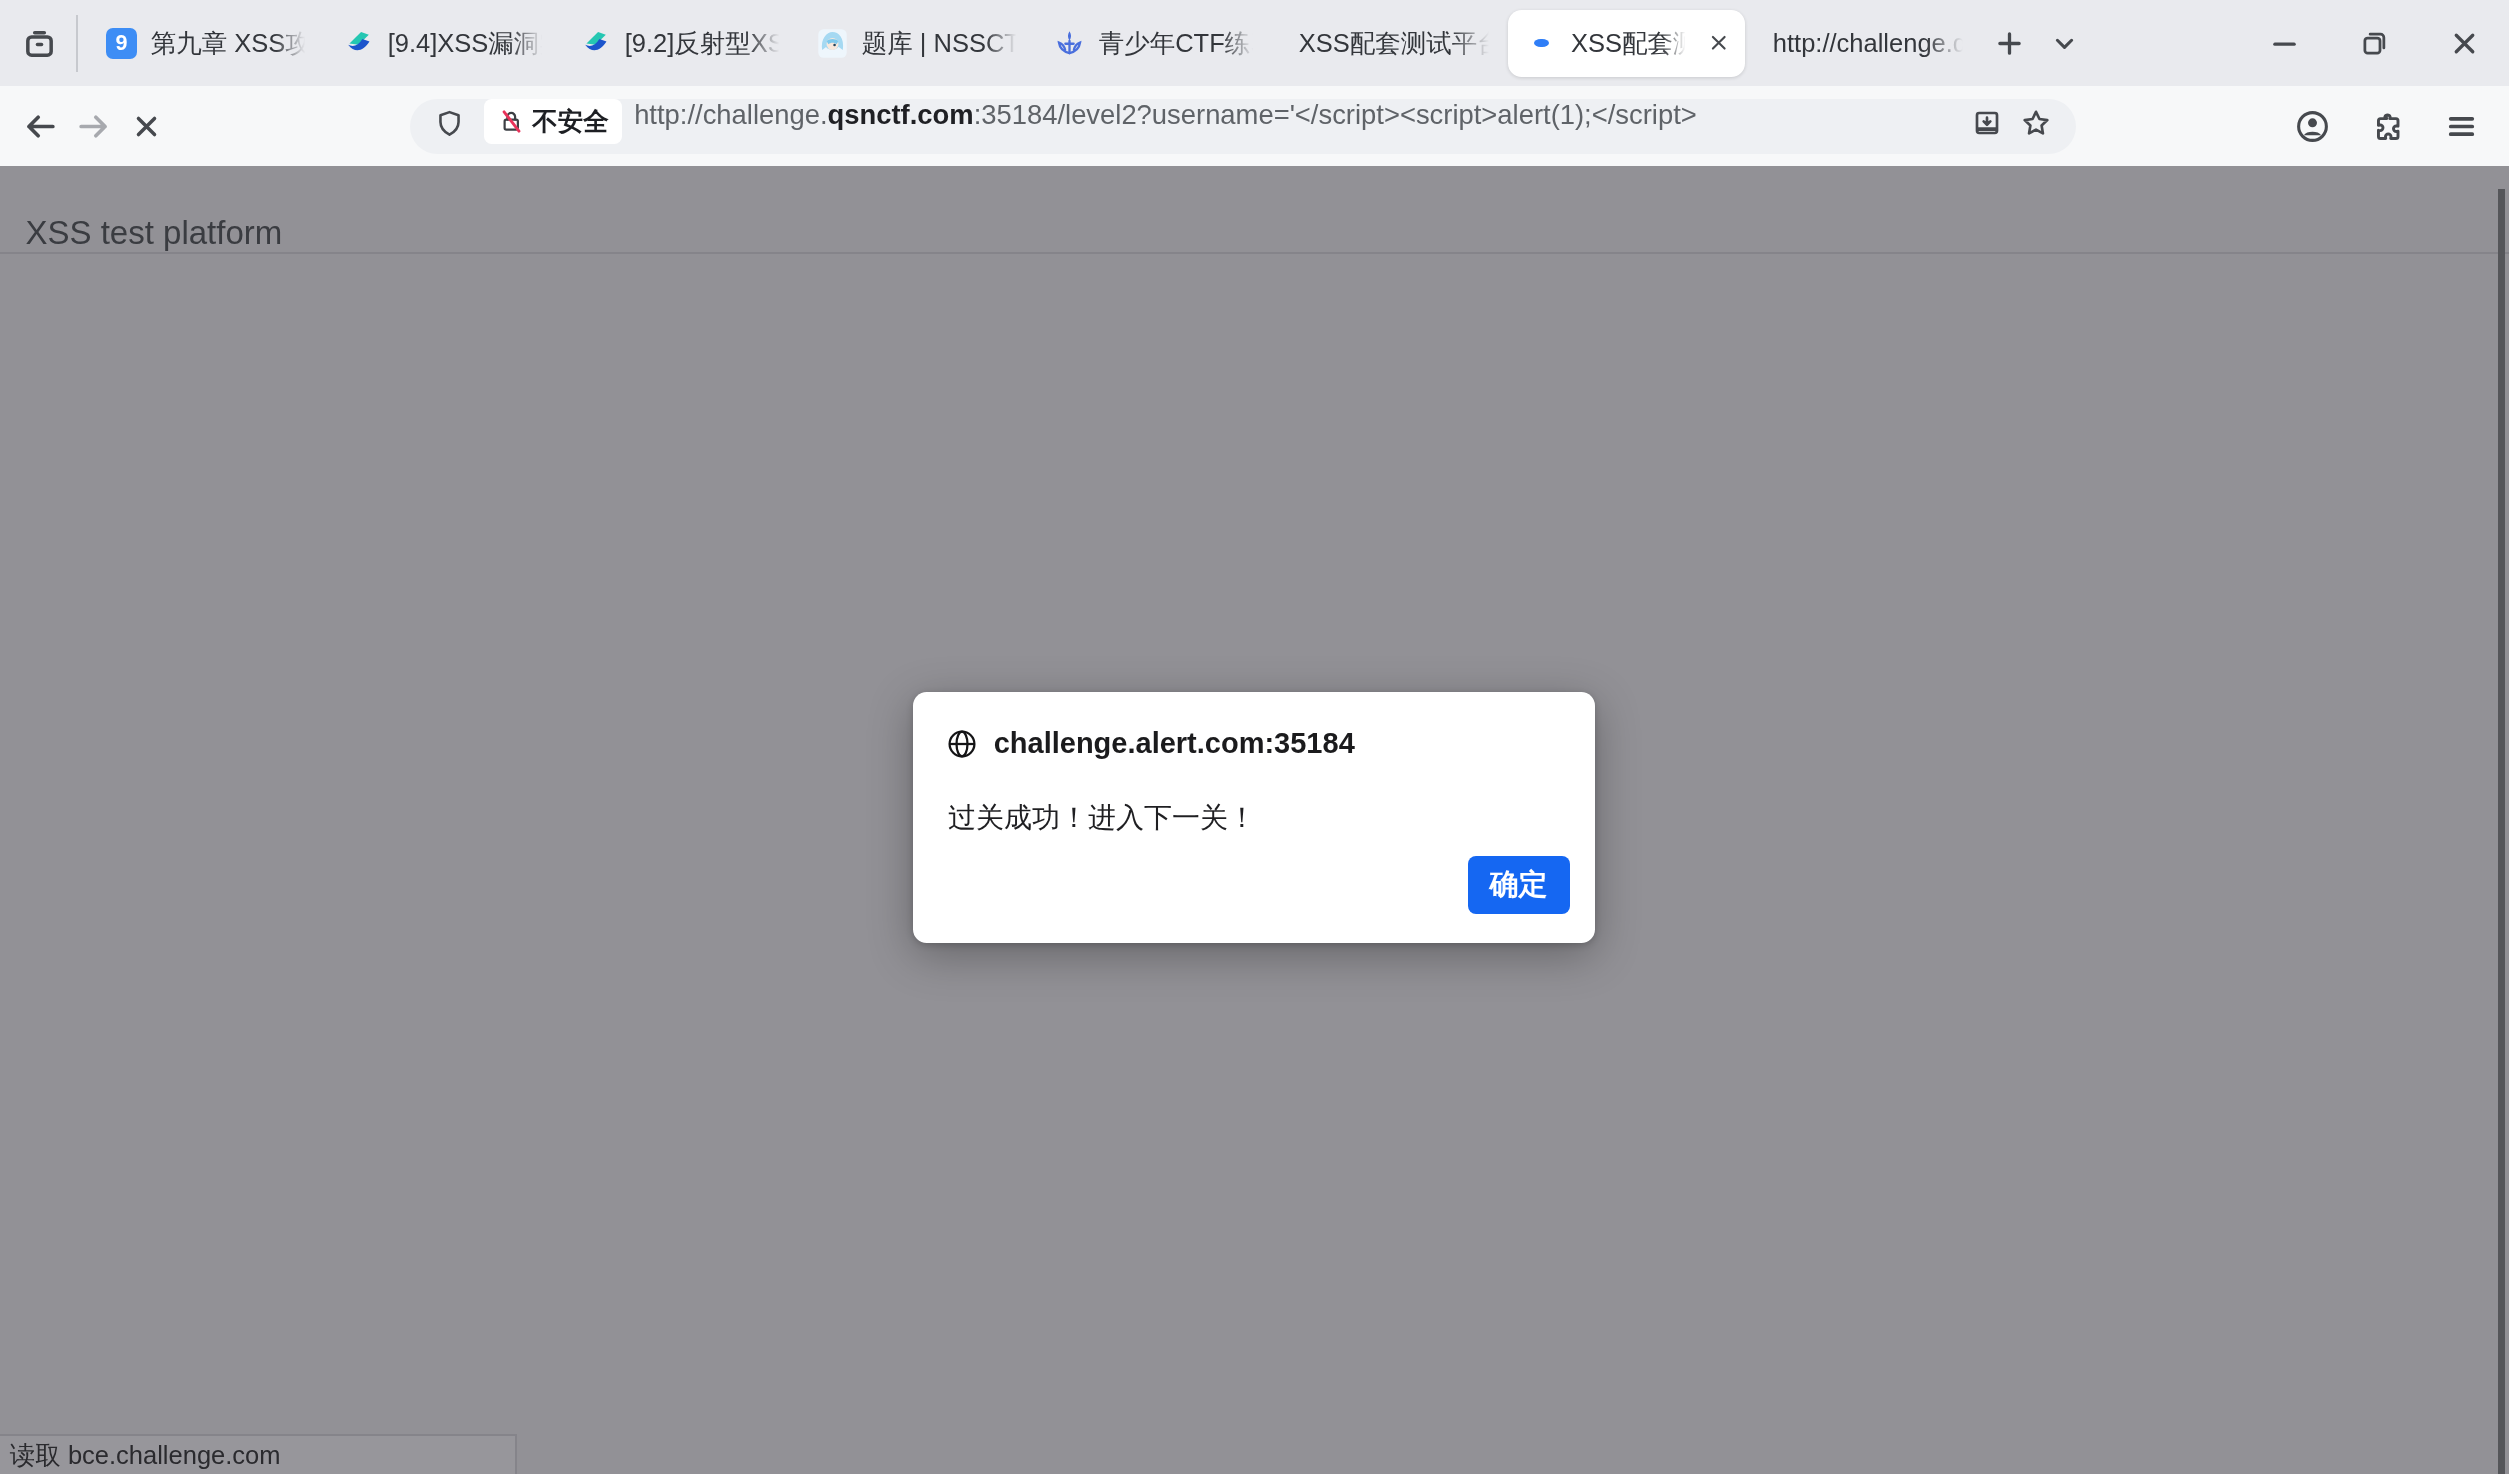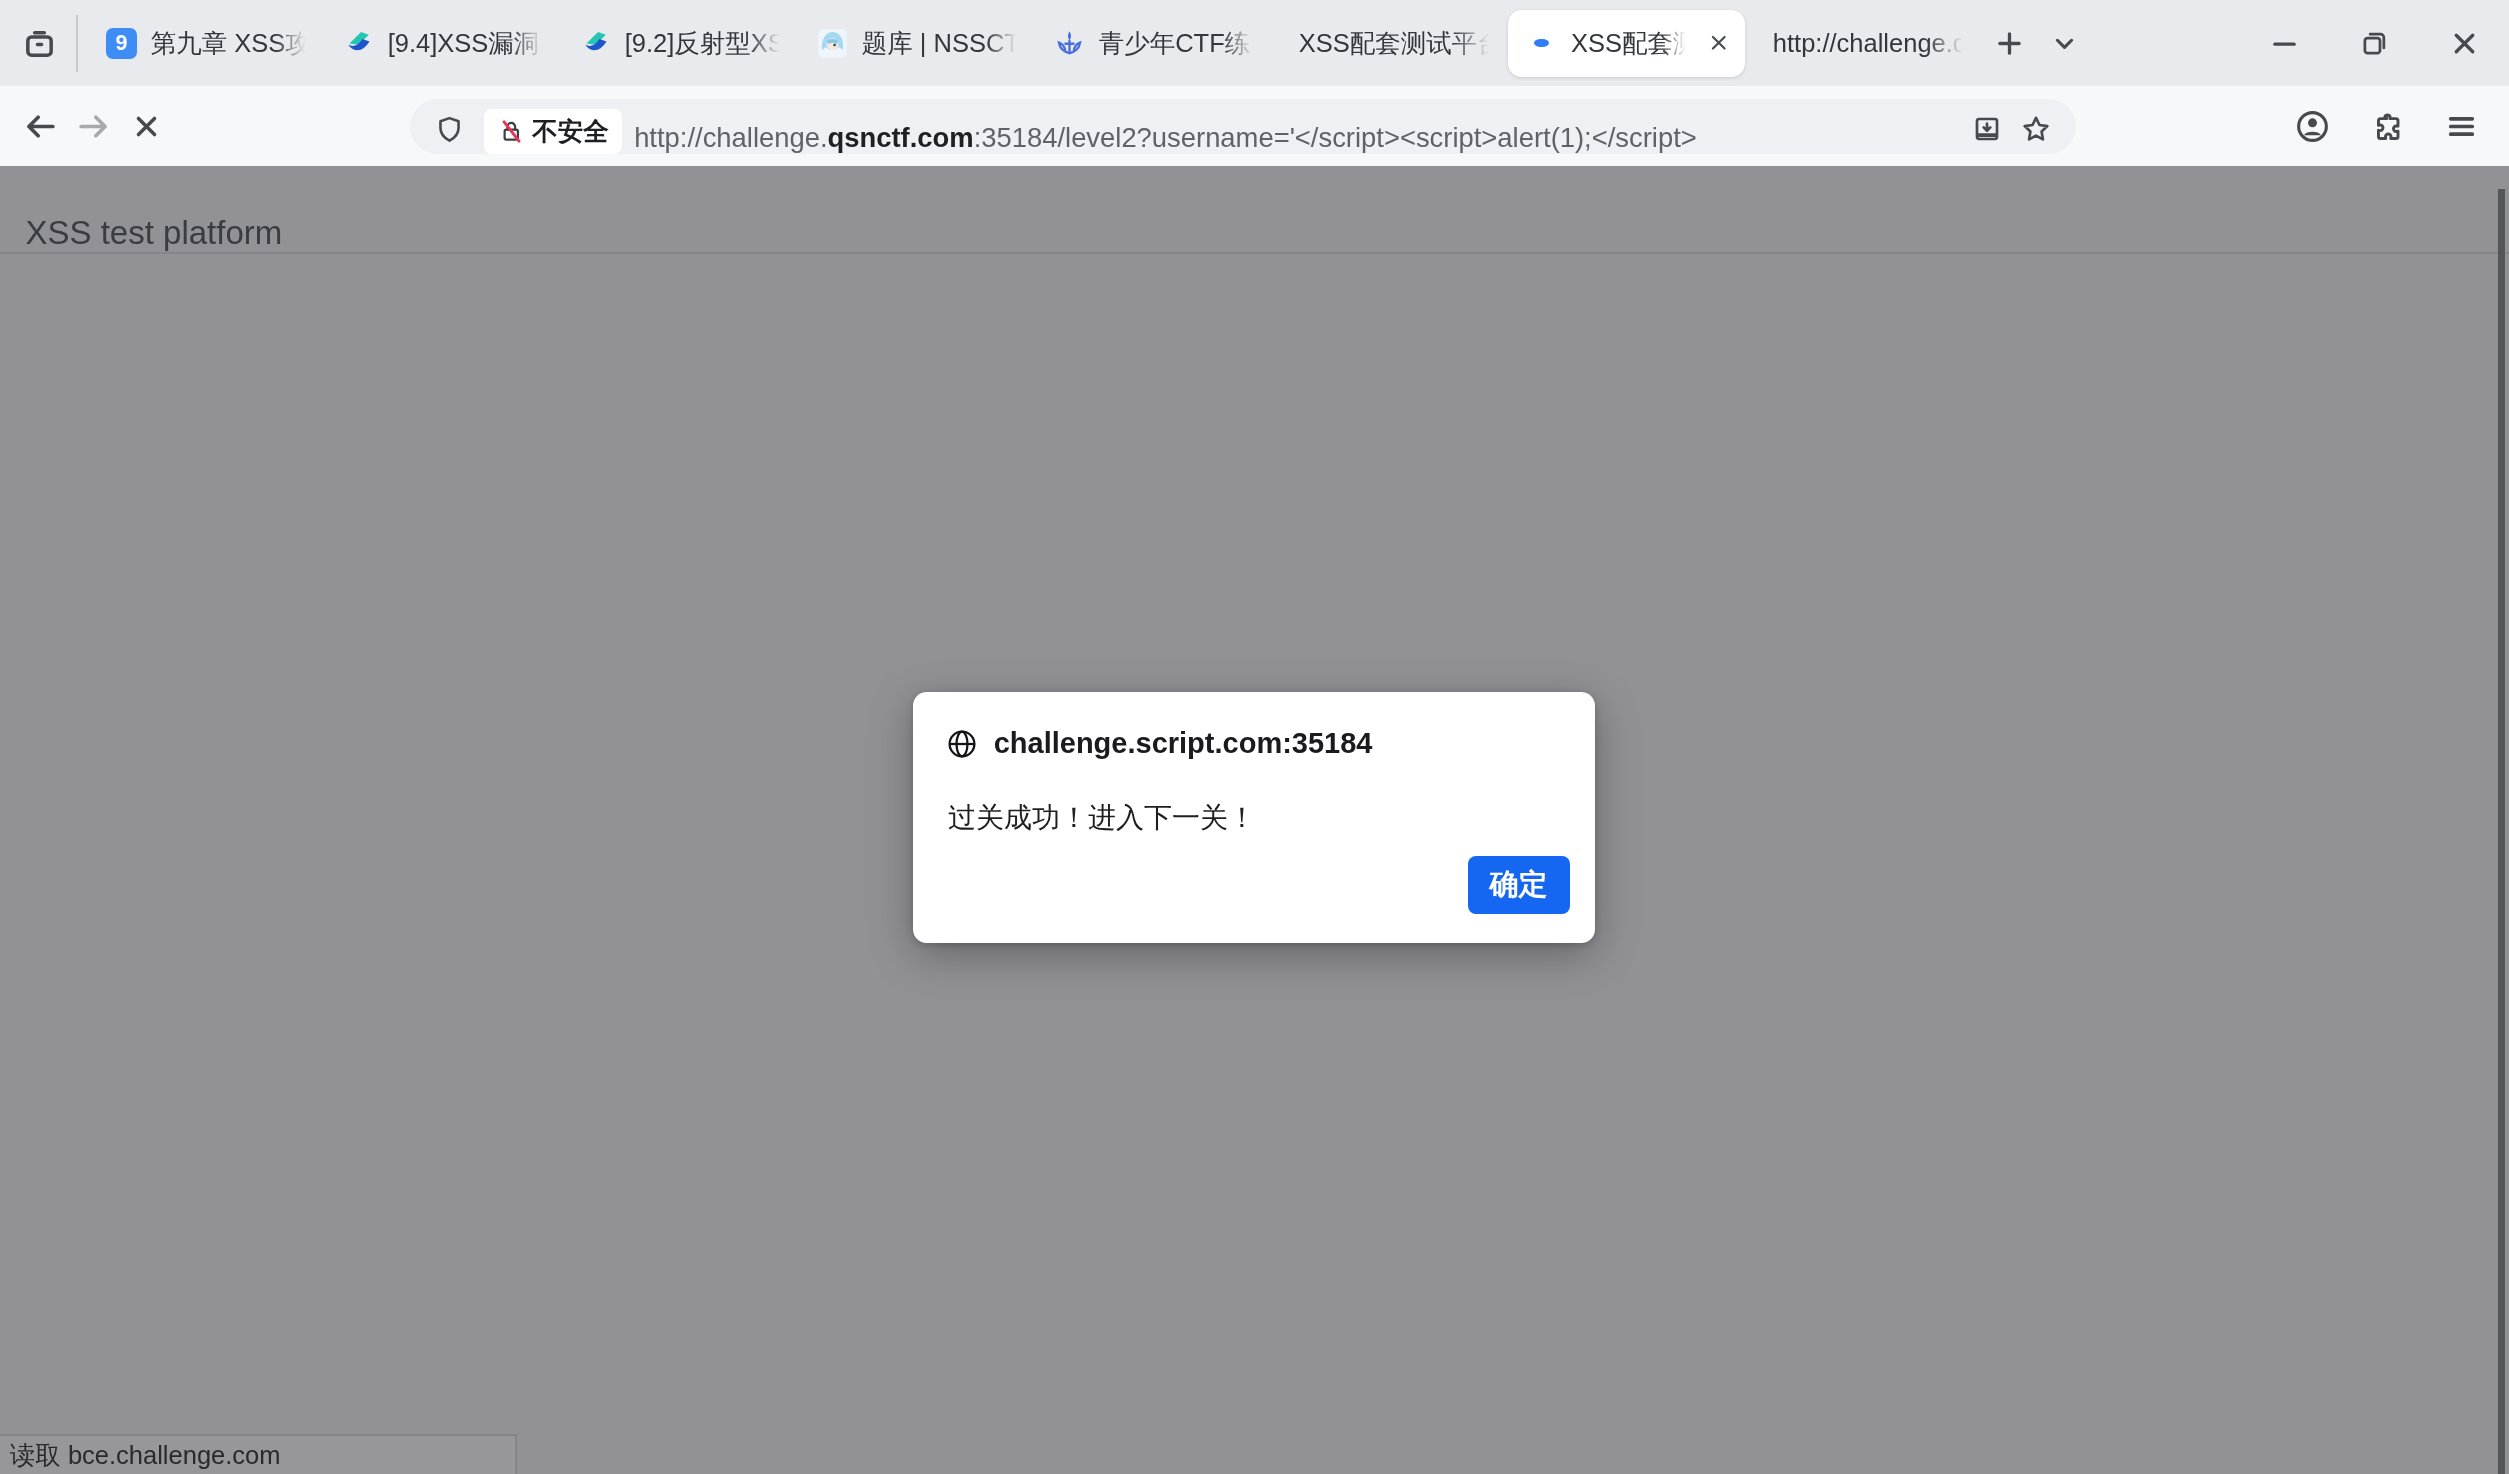--- a/index.html
+++ b/index.html
@@ -22,21 +22,21 @@
   .badge9 { width:31px; height:31px; border-radius:6.9px; background:#3d8df5; color:#fff; font-weight:bold; font-size:21.6px; display:flex; align-items:center; justify-content:center; }
   .loading-dot { width:14.7px; height:8.8px; border-radius:50%; background:#2f7ef7; margin:0 8.8px 0 3.9px; flex:none; }
   .tab-close { width:33px; height:33px; flex:none; }
   .newtab-btn,.tablist-btn { width:55px; height:59px; flex:none; }
   .win-controls { margin-left:auto; display:flex; height:86px; }
   .win-btn { width:90px; height:86px; display:flex; align-items:center; justify-content:center; cursor:pointer; }
 
   
   .toolbar { height:80px; flex:none; background:#f7f8f9; display:flex; align-items:center; padding:0 21.6px 0 13.7px; }
   .nav-btn { width:53px; height:55px; flex:none; }
-  .addr { flex:1; height:55px; margin-left:237px; margin-right:211px; background:#eef0f3; border-radius:27.4px; display:flex; align-items:flex-end; padding:0 15.7px; cursor:text; }
+  .addr { flex:1; height:55px; margin-left:237px; margin-right:211px; background:#eef0f3; border-radius:27.4px; display:flex; align-items:flex-start; padding:0 15.7px; cursor:text; }
   .chip { height:45px; background:#ffffff; border-radius:7.8px; display:flex; align-items:center; gap:7.8px; padding:0 13.7px; margin:0 11.8px 0 9.8px; flex:none; cursor:pointer; }
   .chip-text { font-size:25.5px; font-weight:600; color:#1d1f23; }
   .url { flex:1; font-size:27.4px; color:#5f6368; white-space:nowrap; overflow:hidden; }
   .url .domain { color:#1f2024; font-weight:600; }
   .addr-icon { width:49px; height:49px; flex:none; }
   .tb-right { display:flex; align-items:center; gap:23.5px; flex:none; }
   .tb-right .icon-btn { width:51px; height:51px; }
 
   
   .page { position:relative; flex:1; background:#929196; overflow:hidden; }
@@ -256,21 +256,21 @@
 
     <div class="scroll-thumb"></div>
 
     <div class="dialog">
       <div class="dialog-head">
         <svg width="32" height="32" viewBox="0 0 24 24" fill="none" stroke="#141416" stroke-width="1.7">
           <circle cx="12" cy="12" r="9.3"></circle>
           <ellipse cx="12" cy="12" rx="4.1" ry="9.3"></ellipse>
           <path d="M2.7 12 h18.6"></path>
         </svg>
-        <span class="dialog-origin">challenge.script.com:35184</span>
+        <span class="dialog-origin">challenge.alert.com:35184</span>
       </div>
       <div class="dialog-msg">过关成功！进入下一关！</div>
       <button class="ok-btn">确定</button>
     </div>
 
     <div class="status-bubble">读取 bce.challenge.com</div>
   </div>
 </div>
 
 

